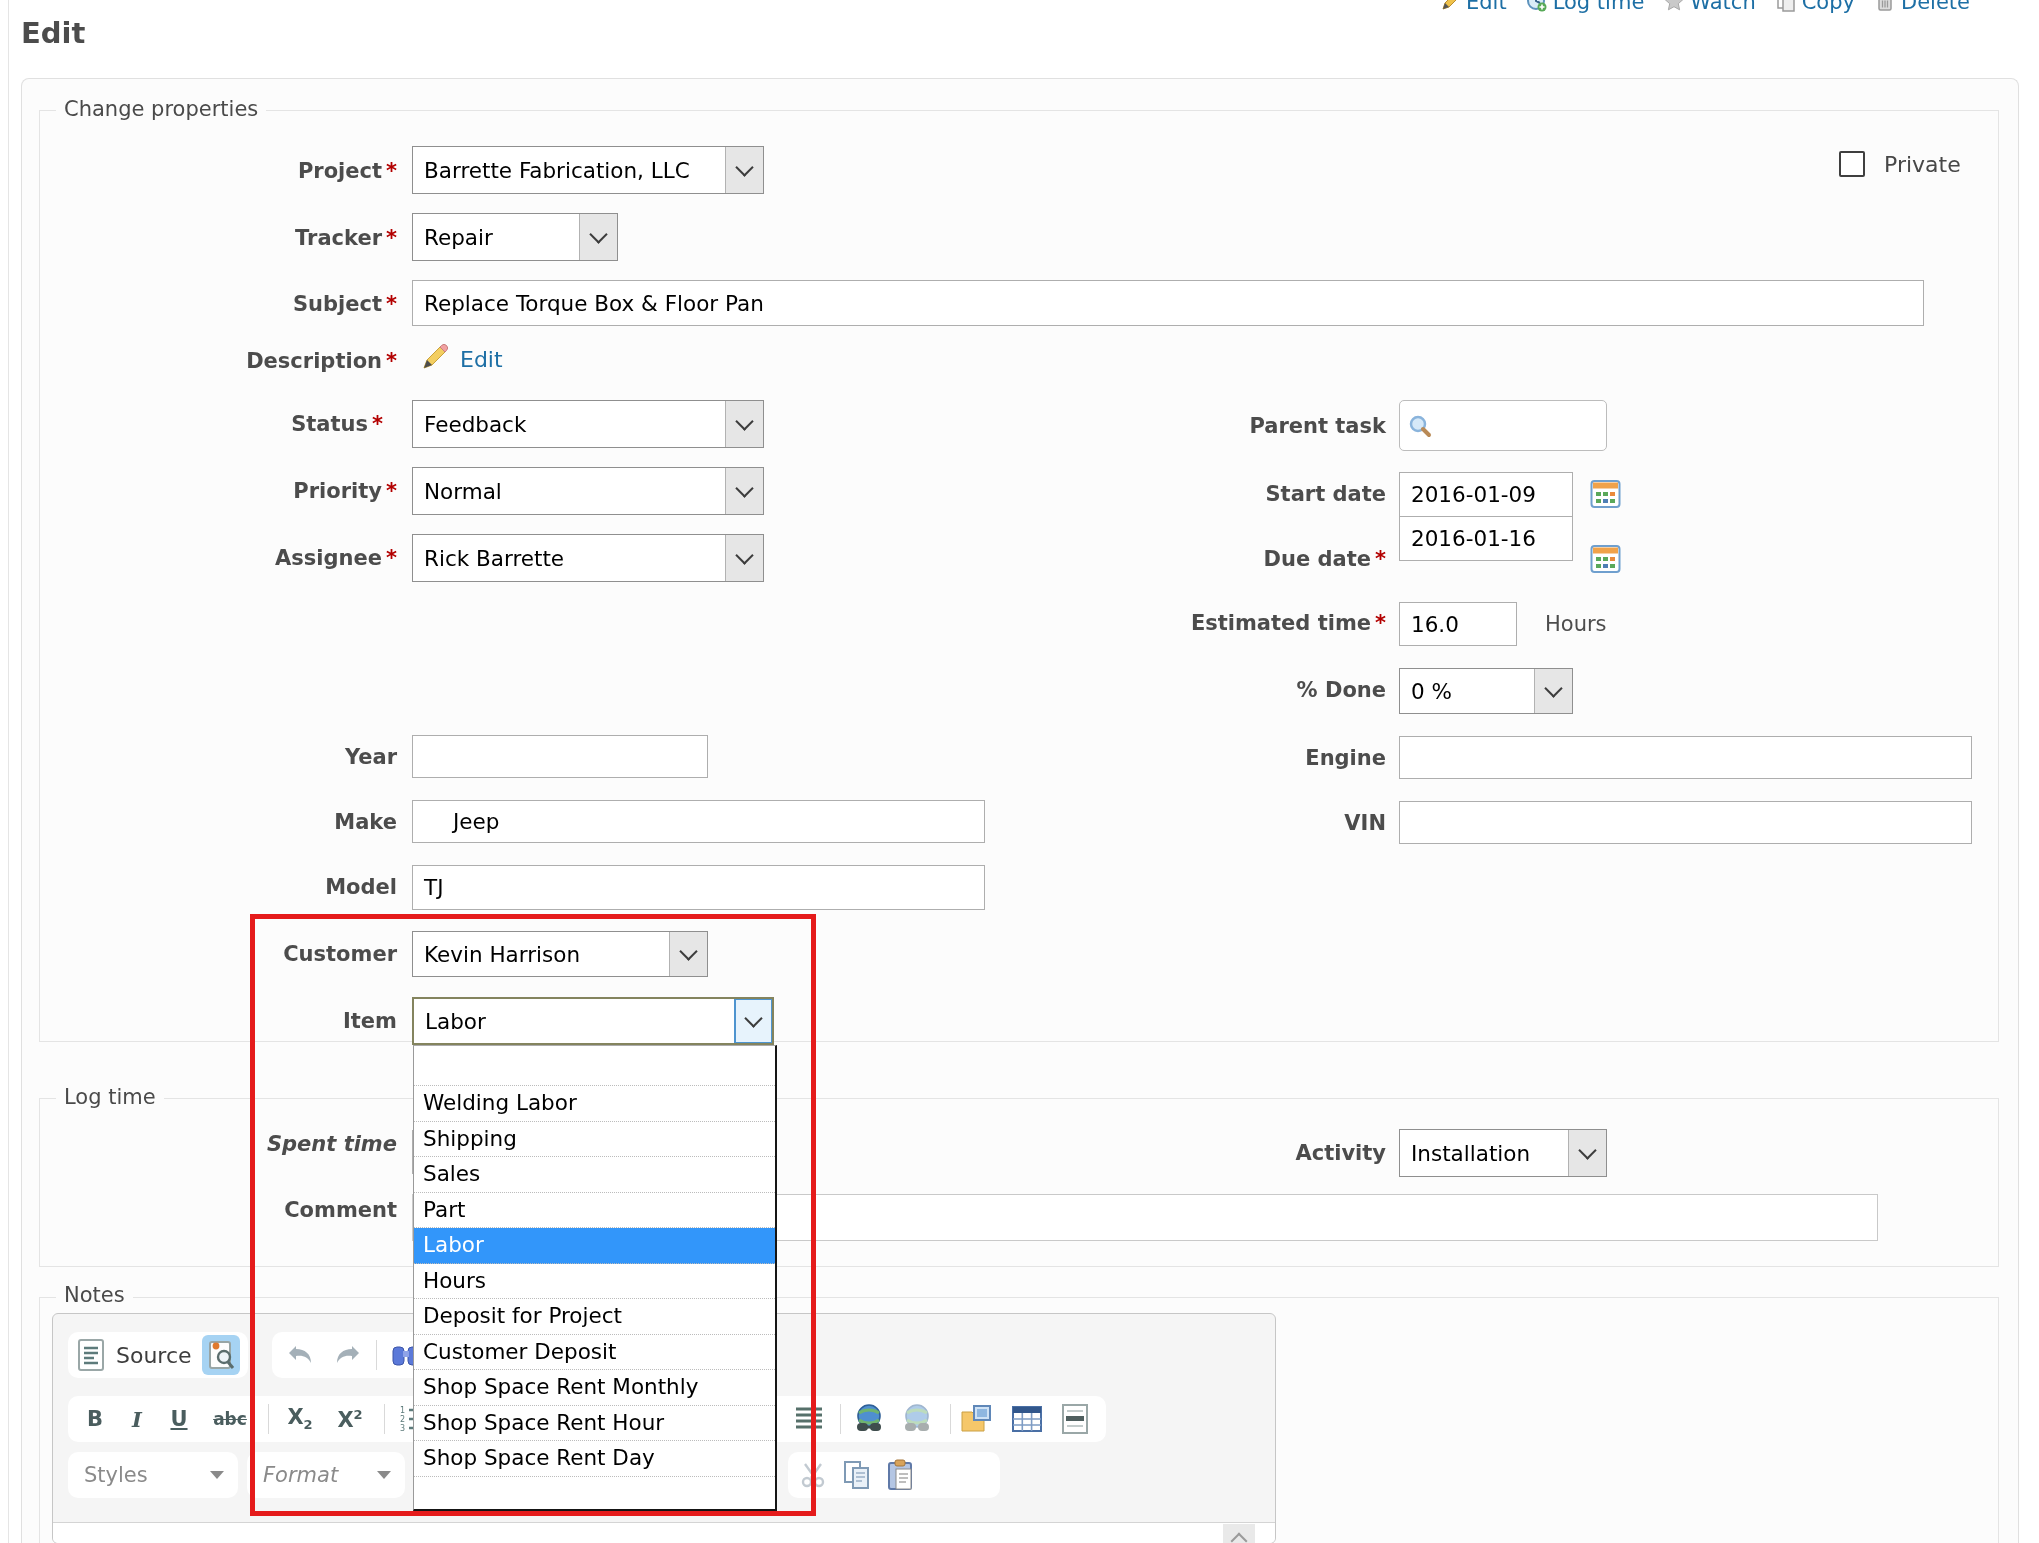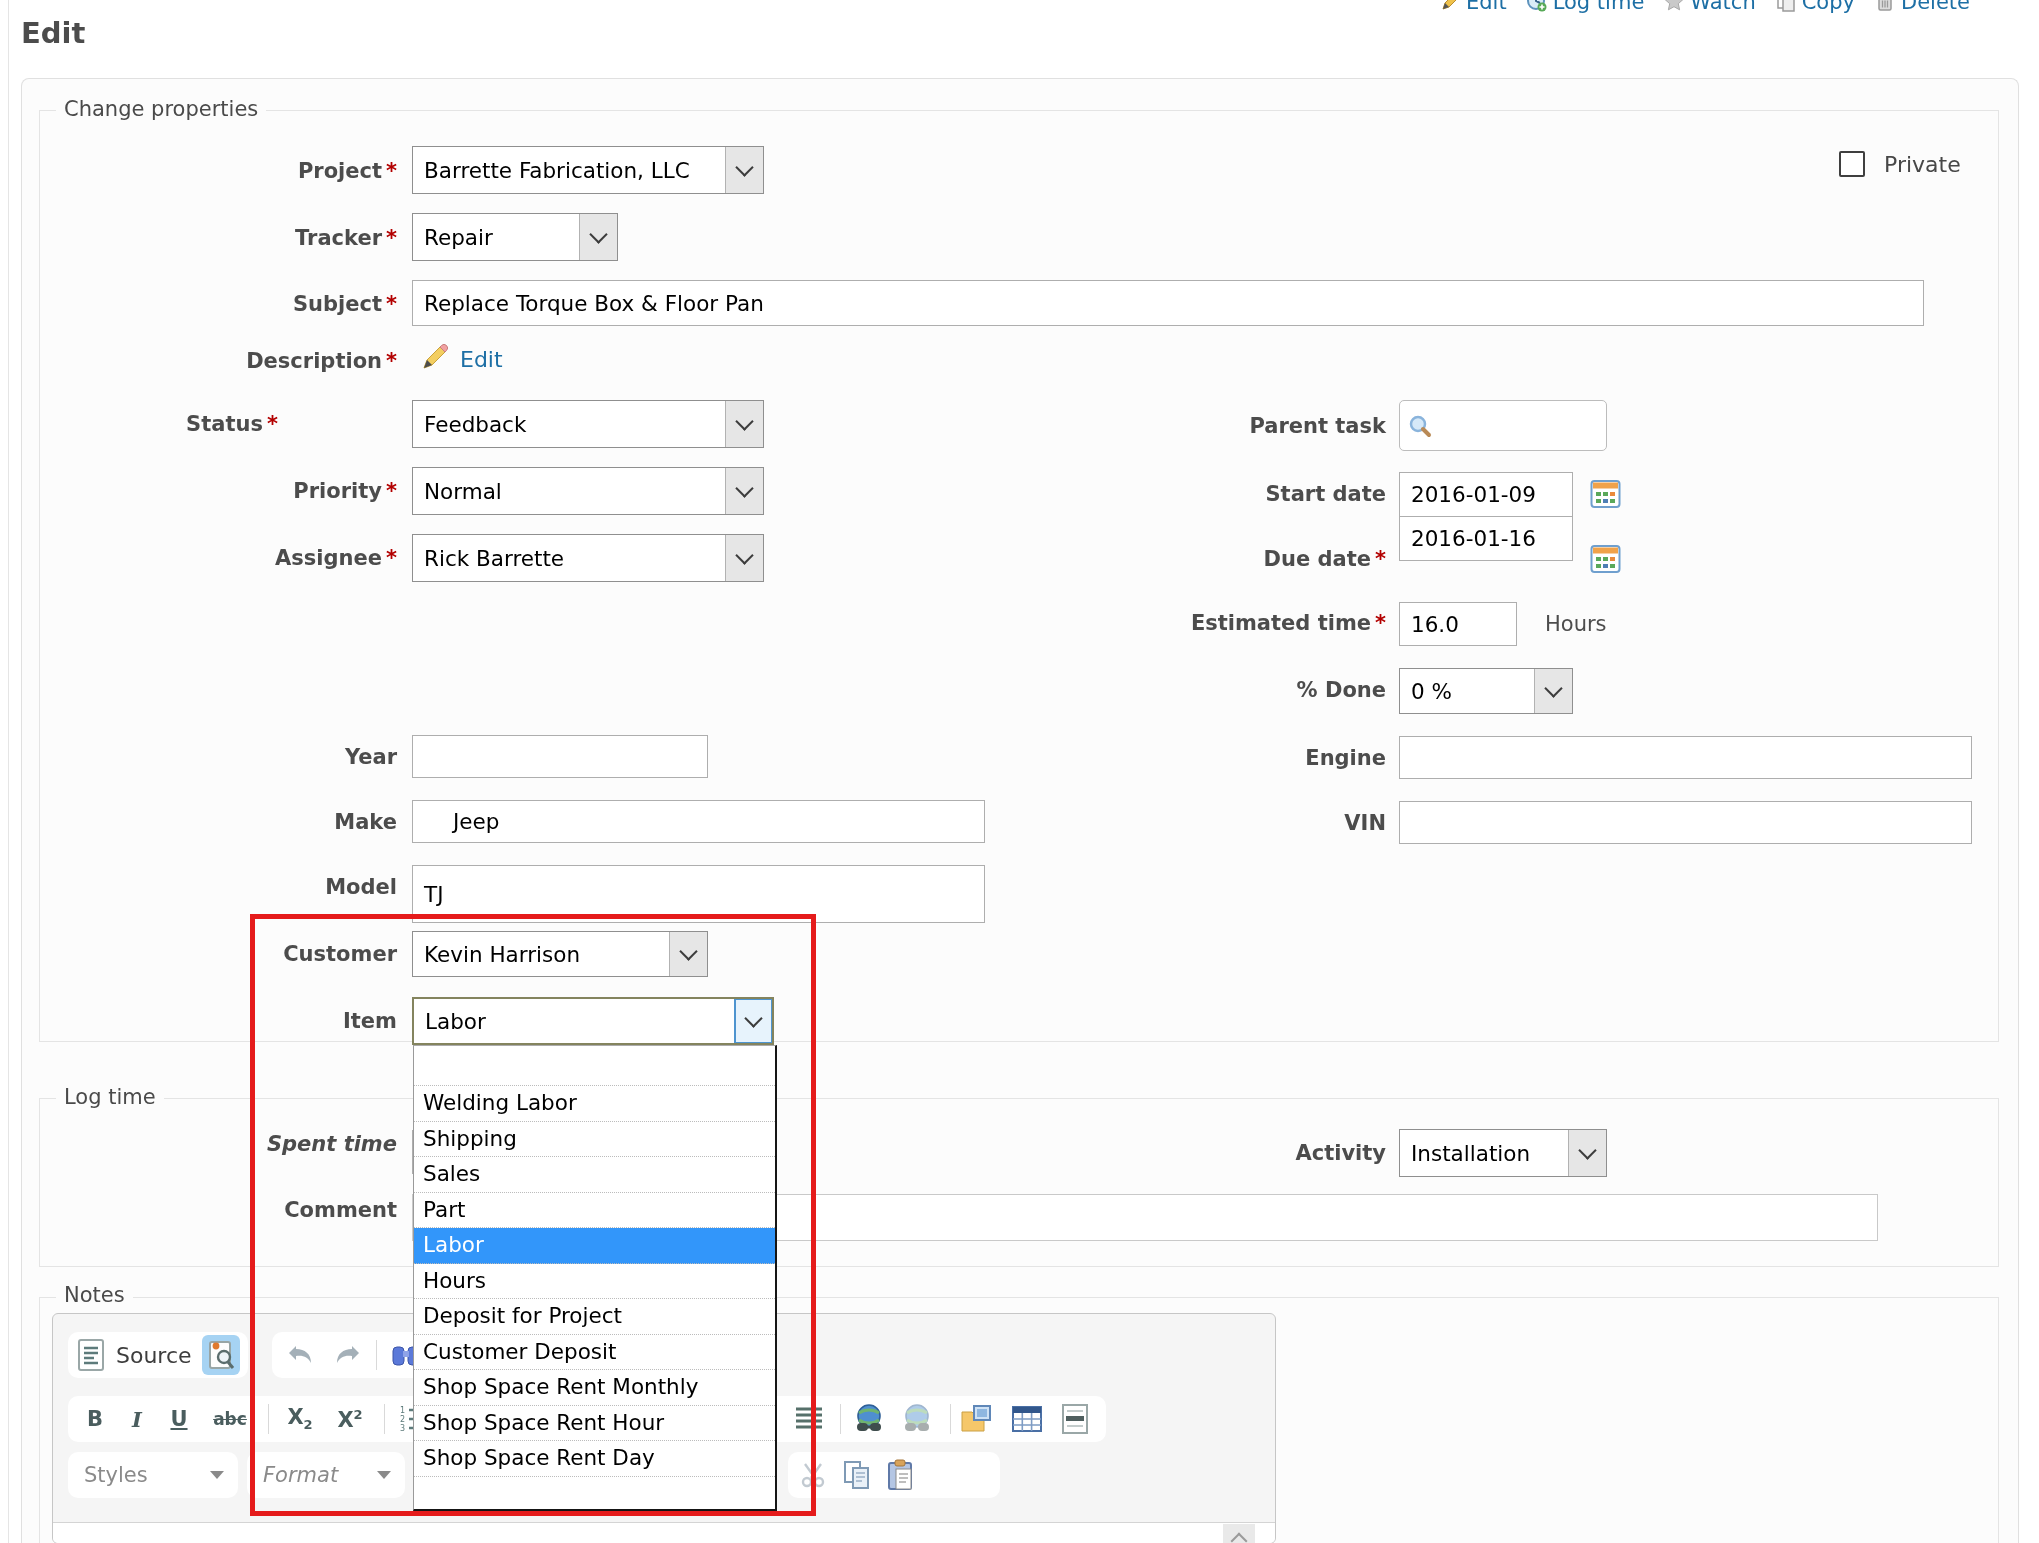--- a/index.html
+++ b/index.html
@@ -173,21 +173,21 @@
   <div class="abs lbl" style="left:67px;top:349px;"><span>Description</span><span class="req">*</span></div>
   <span class="abs" style="left:420px;top:344px;">
     <svg width="28" height="28" viewBox="0 0 28 28">
         <path d="M4 24l3-8 13-13 5 5-13 13z" fill="#f3ce60" stroke="#c9a23c"></path>
         <path d="M20 3l5 5 1.5-1.5a2.5 2.5 0 0 0-5-5z" fill="#f1a1a1" stroke="#c97f7f"></path>
         <path d="M4 24l3-8 5 5z" fill="#4d4d4d"></path>
       </svg>
   </span>
   <span class="abs link" style="left:460px;top:347px;">Edit</span>
 
-  <div class="abs lbl" style="left:67px;top:412px;text-align:center;"><span>Status</span><span class="req">*</span></div>
+  <div class="abs lbl" style="left:53px;top:412px;"><span>Status</span><span class="req">*</span></div>
   <div class="abs sel" style="left:412px;top:400px;width:352px;height:48px;">
     <span class="sel-val">Feedback</span>
     <span class="sel-btn">
         <i class="chev"></i>
       </span>
   </div>
 
   <div class="abs lbl" style="left:67px;top:479px;"><span>Priority</span><span class="req">*</span></div>
   <div class="abs sel" style="left:412px;top:467px;width:352px;height:48px;">
     <span class="sel-val">Normal</span>
@@ -276,21 +276,21 @@
   <div class="abs inp" style="left:412px;top:735px;width:296px;height:43px;">
       <span></span>
     </div>
 
   <div class="abs lbl" style="left:67px;top:810px;"><span>Make</span></div>
   <div class="abs inp" style="left:412px;top:800px;width:573px;height:43px;padding-left:40px;">
       <span>Jeep</span>
     </div>
 
   <div class="abs lbl" style="left:67px;top:875px;"><span>Model</span></div>
-  <div class="abs inp" style="left:412px;top:865px;width:573px;height:58px;">
+  <div class="abs inp" style="left:412px;top:865px;width:573px;height:45px;">
       <span>TJ</span>
     </div>
 
   <div class="abs lbl" style="left:67px;top:942px;"><span>Customer</span></div>
   <div class="abs sel" style="left:412px;top:931px;width:296px;height:46px;">
     <span class="sel-val">Kevin Harrison</span>
     <span class="sel-btn">
         <i class="chev"></i>
       </span>
   </div>

